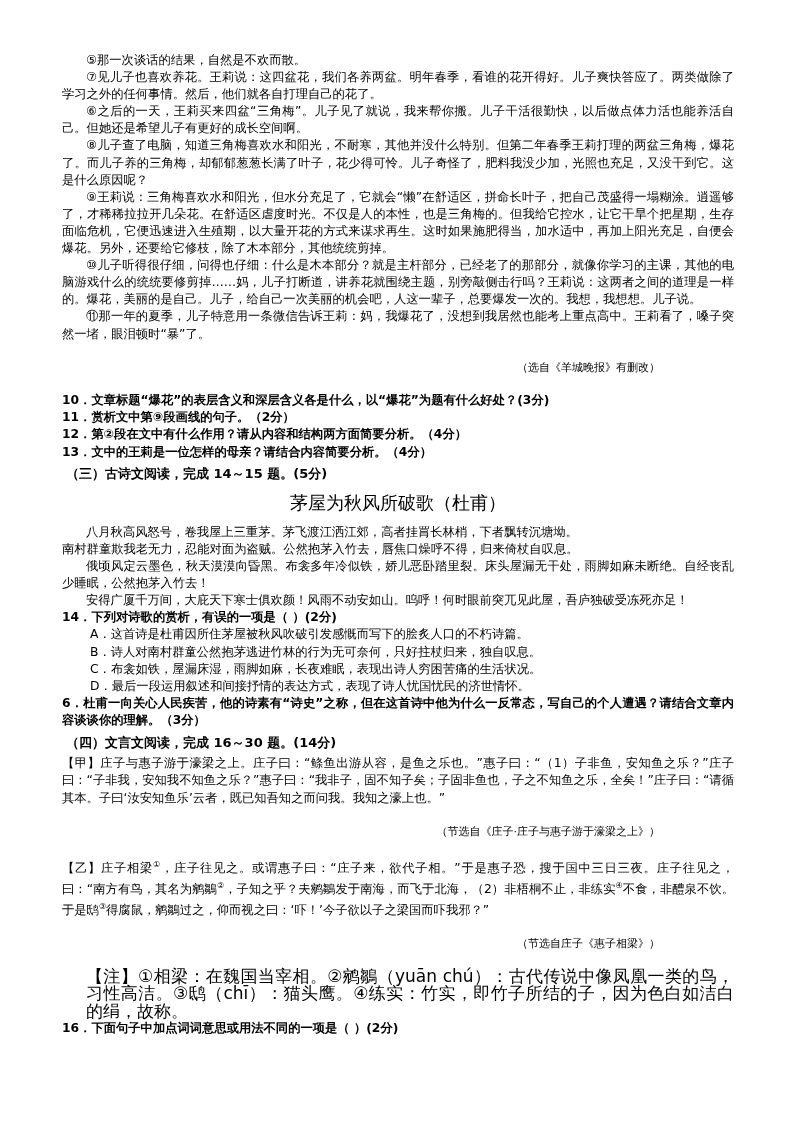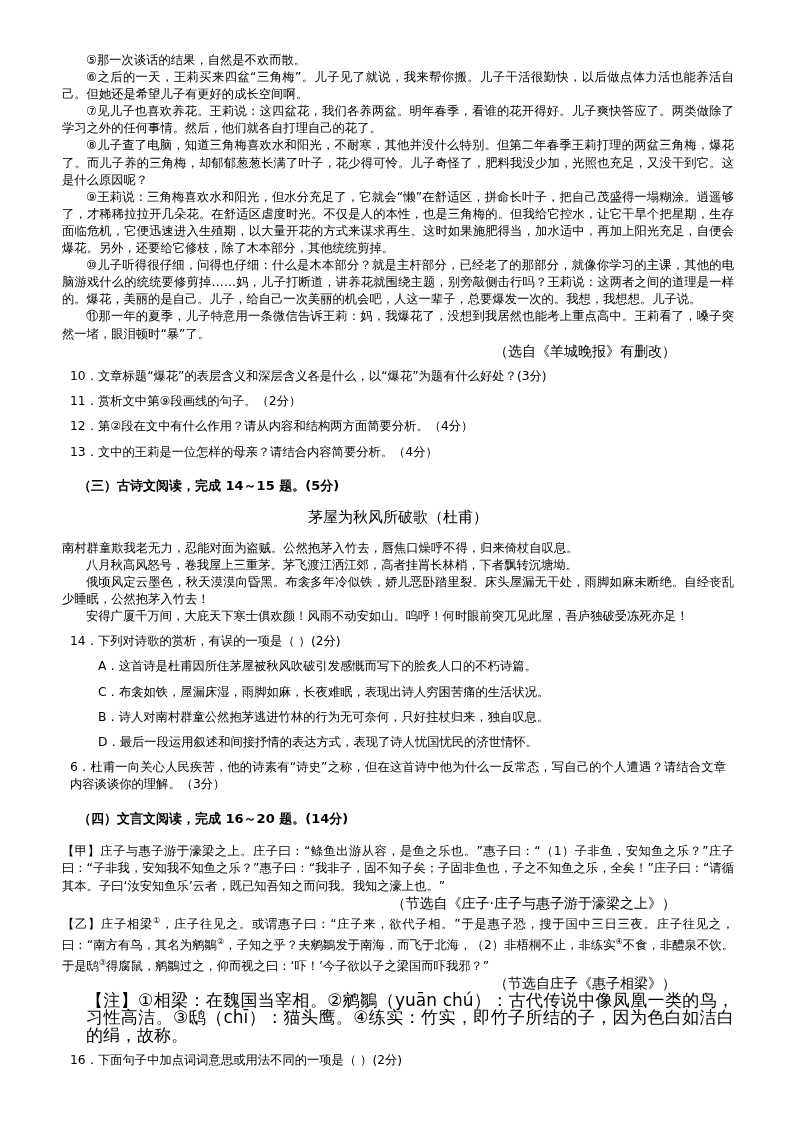--- a/index.html
+++ b/index.html
@@ -30,50 +30,50 @@
   }
   .para.noindent {
     text-indent: 0;
   }
   .para.hang {
     text-indent: 0;
     padding-left: 0;
   }
   .right {
     text-align: right;
-    font-size: 14px;
+    font-size: 11px;
     line-height: 17.1px;
-    margin: 0;
+    margin: 16px;
     padding-right: 58px;
   }
   .q {
     font-size: 12.3px;
     line-height: 17.3px;
-    margin: 8px;
+    margin: 0;
     text-indent: 0;
     text-align: justify;
+    font-weight: bold;
   }
   .sect {
     font-size: 13px;
     font-weight: bold;
     line-height: 17.6px;
-    margin: 16px;
+    margin: 4px;
     text-indent: 0;
   }
   .poemtitle {
     text-align: center;
-    font-size: 15px;
+    font-size: 18px;
     line-height: 17.1px;
     margin: 12px;
-    font-family: Liberation Mono, monospace;
   }
   .opt {
     font-size: 12.3px;
     line-height: 17.2px;
-    margin: 8px;
+    margin: 0;
     padding-left: 28px;
     text-indent: 0;
     text-align: justify;
   }
   .note {
     font-size: 17px;
     line-height: 17.1px;
     margin: 0;
     text-indent: 0;
     padding-left: 24px;
@@ -83,49 +83,49 @@
     font-size: 8px;
     vertical-align: super;
   }
 </style>
 </head>
 <body>
 
 <div class="page">
 
   <p class="para">⑤那一次谈话的结果，自然是不欢而散。</p>
+  <p class="para">⑦见儿子也喜欢养花。王莉说：这四盆花，我们各养两盆。明年春季，看谁的花开得好。儿子爽快答应了。两类做除了学习之外的任何事情。然后，他们就各自打理自己的花了。</p>
   <p class="para">⑥之后的一天，王莉买来四盆“三角梅”。儿子见了就说，我来帮你搬。儿子干活很勤快，以后做点体力活也能养活自己。但她还是希望儿子有更好的成长空间啊。</p>
-  <p class="para">⑦见儿子也喜欢养花。王莉说：这四盆花，我们各养两盆。明年春季，看谁的花开得好。儿子爽快答应了。两类做除了学习之外的任何事情。然后，他们就各自打理自己的花了。</p>
   <p class="para">⑧儿子查了电脑，知道三角梅喜欢水和阳光，不耐寒，其他并没什么特别。但第二年春季王莉打理的两盆三角梅，爆花了。而儿子养的三角梅，却郁郁葱葱长满了叶子，花少得可怜。儿子奇怪了，肥料我没少加，光照也充足，又没干到它。这是什么原因呢？</p>
   <p class="para">⑨王莉说：三角梅喜欢水和阳光，但水分充足了，它就会“懒”在舒适区，拼命长叶子，把自己茂盛得一塌糊涂。逍遥够了，才稀稀拉拉开几朵花。在舒适区虐度时光。不仅是人的本性，也是三角梅的。但我给它控水，让它干旱个把星期，生存面临危机，它便迅速进入生殖期，以大量开花的方式来谋求再生。这时如果施肥得当，加水适中，再加上阳光充足，自便会爆花。另外，还要给它修枝，除了木本部分，其他统统剪掉。</p>
   <p class="para">⑩儿子听得很仔细，问得也仔细：什么是木本部分？就是主杆部分，已经老了的那部分，就像你学习的主课，其他的电脑游戏什么的统统要修剪掉……妈，儿子打断道，讲养花就围绕主题，别旁敲侧击行吗？王莉说：这两者之间的道理是一样的。爆花，美丽的是自己。儿子，给自己一次美丽的机会吧，人这一辈子，总要爆发一次的。我想，我想想。儿子说。</p>
   <p class="para">⑪那一年的夏季，儿子特意用一条微信告诉王莉：妈，我爆花了，没想到我居然也能考上重点高中。王莉看了，嗓子突然一堵，眼泪顿时“暴”了。</p>
   <p class="right">（选自《羊城晚报》有删改）</p>
 
   <p class="q">10．文章标题“爆花”的表层含义和深层含义各是什么，以“爆花”为题有什么好处？(3分)</p>
   <p class="q">11．赏析文中第⑨段画线的句子。（2分）</p>
   <p class="q">12．第②段在文中有什么作用？请从内容和结构两方面简要分析。（4分）</p>
   <p class="q">13．文中的王莉是一位怎样的母亲？请结合内容简要分析。（4分）</p>
 
   <p class="sect">（三）古诗文阅读，完成 14～15 题。(5分)</p>
   <p class="poemtitle">茅屋为秋风所破歌（杜甫）</p>
+  <p class="para">八月秋高风怒号，卷我屋上三重茅。茅飞渡江洒江郊，高者挂罥长林梢，下者飘转沉塘坳。</p>
   <p class="para noindent">南村群童欺我老无力，忍能对面为盗贼。公然抱茅入竹去，唇焦口燥呼不得，归来倚杖自叹息。</p>
-  <p class="para">八月秋高风怒号，卷我屋上三重茅。茅飞渡江洒江郊，高者挂罥长林梢，下者飘转沉塘坳。</p>
   <p class="para">俄顷风定云墨色，秋天漠漠向昏黑。布衾多年冷似铁，娇儿恶卧踏里裂。床头屋漏无干处，雨脚如麻未断绝。自经丧乱少睡眠，公然抱茅入竹去！</p>
   <p class="para">安得广厦千万间，大庇天下寒士俱欢颜！风雨不动安如山。呜呼！何时眼前突兀见此屋，吾庐独破受冻死亦足！</p>
 
   <p class="q">14．下列对诗歌的赏析，有误的一项是（        ）(2分)</p>
   <p class="opt">A．这首诗是杜甫因所住茅屋被秋风吹破引发感慨而写下的脍炙人口的不朽诗篇。</p>
+  <p class="opt">B．诗人对南村群童公然抱茅逃进竹林的行为无可奈何，只好拄杖归来，独自叹息。</p>
   <p class="opt">C．布衾如铁，屋漏床湿，雨脚如麻，长夜难眠，表现出诗人穷困苦痛的生活状况。</p>
-  <p class="opt">B．诗人对南村群童公然抱茅逃进竹林的行为无可奈何，只好拄杖归来，独自叹息。</p>
   <p class="opt">D．最后一段运用叙述和间接抒情的表达方式，表现了诗人忧国忧民的济世情怀。</p>
 
   <p class="q">6．杜甫一向关心人民疾苦，他的诗素有“诗史”之称，但在这首诗中他为什么一反常态，写自己的个人遭遇？请结合文章内容谈谈你的理解。（3分）</p>
 
-  <p class="sect">（四）文言文阅读，完成 16～20 题。(14分)</p>
+  <p class="sect">（四）文言文阅读，完成 16～30 题。(14分)</p>
   <p class="para hang">【甲】庄子与惠子游于濠梁之上。庄子曰：“鲦鱼出游从容，是鱼之乐也。”惠子曰：“（1）子非鱼，安知鱼之乐？”庄子曰：“子非我，安知我不知鱼之乐？”惠子曰：“我非子，固不知子矣；子固非鱼也，子之不知鱼之乐，全矣！”庄子曰：“请循其本。子曰‘汝安知鱼乐’云者，既已知吾知之而问我。我知之濠上也。”</p>
   <p class="right">（节选自《庄子·庄子与惠子游于濠梁之上》）</p>
   <p class="para hang">【乙】庄子相梁<sup>①</sup>，庄子往见之。或谓惠子曰：“庄子来，欲代子相。”于是惠子恐，搜于国中三日三夜。庄子往见之，曰：“南方有鸟，其名为鹓鶵<sup>②</sup>，子知之乎？夫鹓鶵发于南海，而飞于北海，（2）非梧桐不止，非练实<sup>④</sup>不食，非醴泉不饮。于是鸱<sup>③</sup>得腐鼠，鹓鶵过之，仰而视之曰：‘吓！’今子欲以子之梁国而吓我邪？”</p>
   <p class="right">（节选自庄子《惠子相梁》）</p>
   <p class="note">【注】①相梁：在魏国当宰相。②鹓鶵（yuān  chú）：古代传说中像凤凰一类的鸟，习性高洁。③鸱（chī）：猫头鹰。④练实：竹实，即竹子所结的子，因为色白如洁白的绢，故称。</p>
 
   <p class="q">16．下面句子中加点词词意思或用法不同的一项是（            ）(2分)</p>
 
 </div>
 

